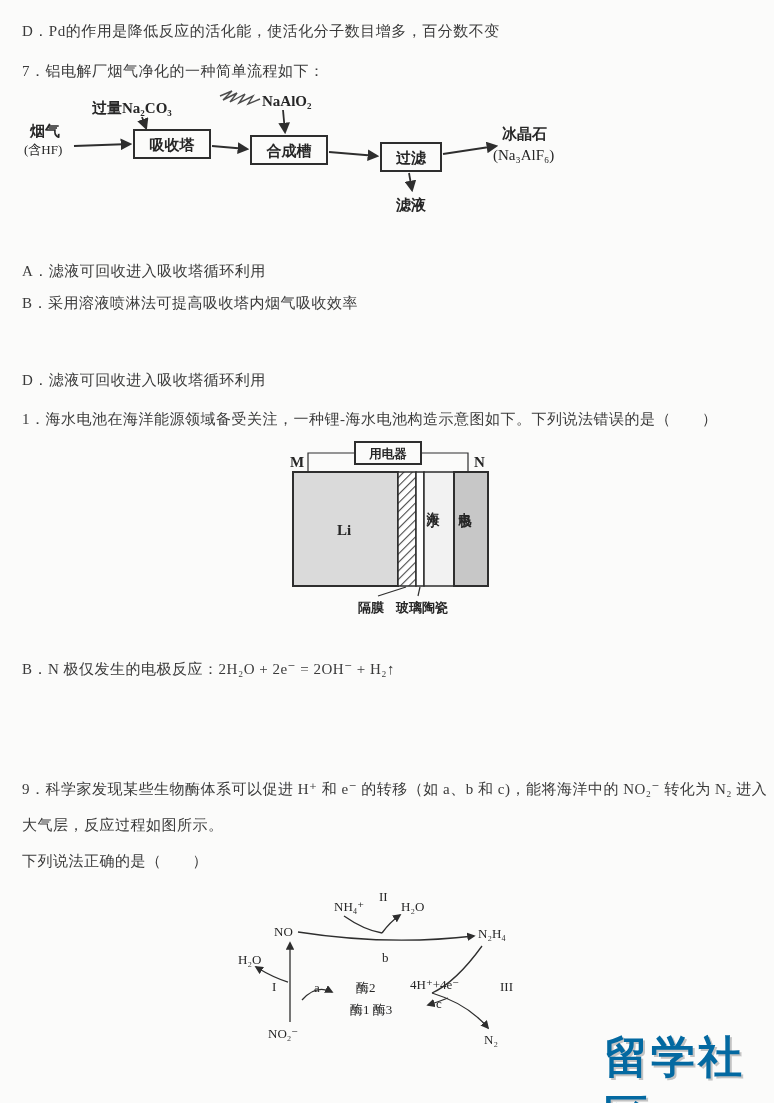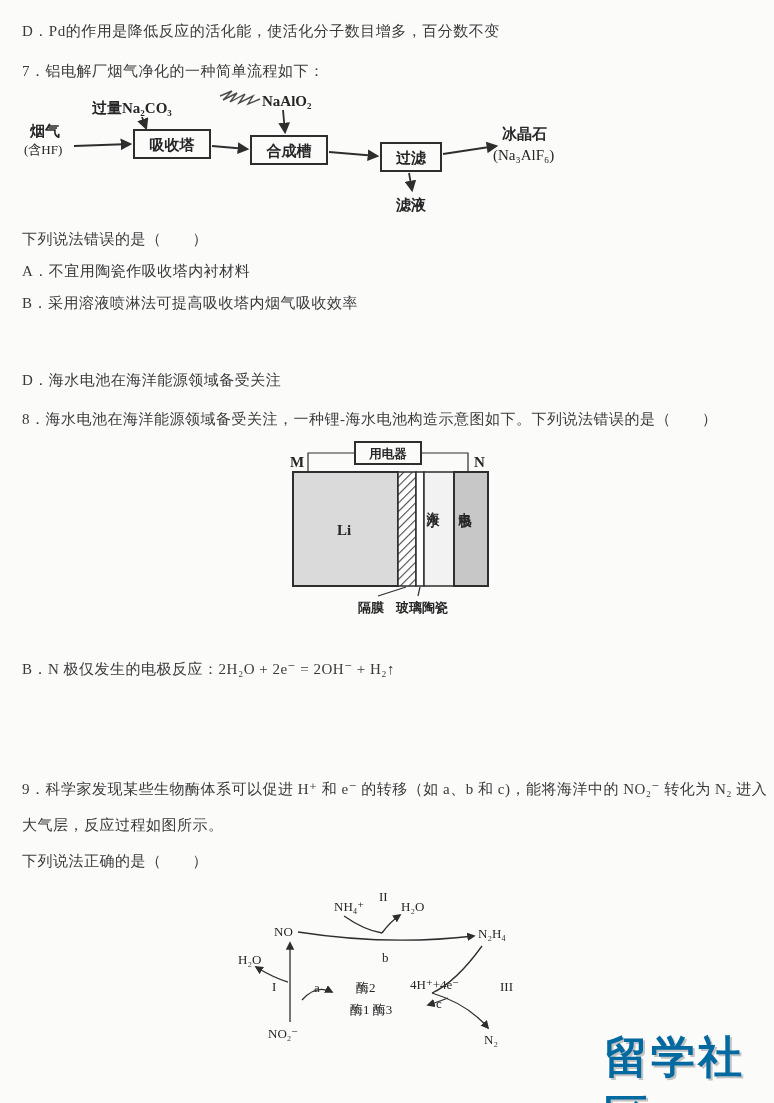--- a/index.html
+++ b/index.html
@@ -83,26 +83,25 @@
     <line x1="307" y1="66" x2="355" y2="70" class="ln" marker-end="url(#arr)"></line>
     <rect x="359" y="57" width="60" height="28" class="bx"></rect>
     <text x="389" y="77" text-anchor="middle" class="ft bold">过滤</text>
     <line x1="421" y1="68" x2="474" y2="60" class="ln" marker-end="url(#arr)"></line>
     <text x="480" y="53" class="ft bold">冰晶石</text>
     <text x="471" y="74" class="ft">(Na₃AlF₆)</text>
     <line x1="387" y1="87" x2="390" y2="104" class="ln" marker-end="url(#arr)"></line>
     <text x="374" y="124" class="ft bold">滤液</text>
   </svg>
 
-  <p class="line" style="top:230px">下列说法错误的是（　　）</p>
-  <p class="line" style="top:262px">A．不宜用陶瓷作吸收塔内衬材料</p>
+  <p class="line" style="top:262px">A．滤液可回收进入吸收塔循环利用</p>
   <p class="line" style="top:294px">B．采用溶液喷淋法可提高吸收塔内烟气吸收效率</p>
-  <p class="line" style="top:371px">D．海水电池在海洋能源领域备受关注</p>
+  <p class="line" style="top:371px">D．滤液可回收进入吸收塔循环利用</p>
 
-  <p class="line" style="top:410px">8．海水电池在海洋能源领域备受关注，一种锂-海水电池构造示意图如下。下列说法错误的是（　　）</p>
+  <p class="line" style="top:410px">1．海水电池在海洋能源领域备受关注，一种锂-海水电池构造示意图如下。下列说法错误的是（　　）</p>
 
   <svg class="diagram" style="left:278px; top:436px;" width="240" height="184" viewBox="0 0 240 184">
     <defs>
       <pattern id="hatchp" width="6" height="6" patternUnits="userSpaceOnUse" patternTransform="rotate(45)">
         <rect width="6" height="6" fill="#ffffff"></rect>
         <line x1="0" y1="0" x2="0" y2="6" stroke="#4a4a4a" stroke-width="2.2"></line>
       </pattern>
     </defs>
     <rect x="77" y="6" width="66" height="22" class="bx"></rect>
     <text x="110" y="22" text-anchor="middle" class="ft xs bold">用电器</text>

